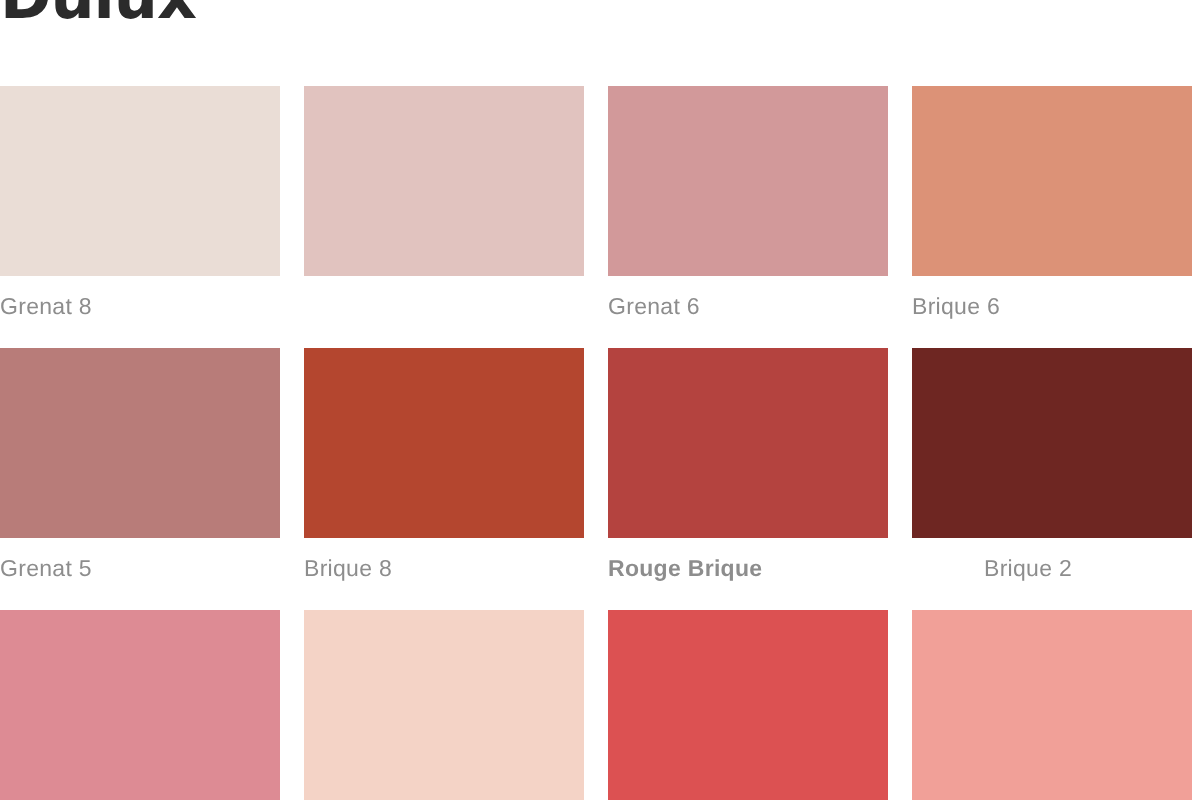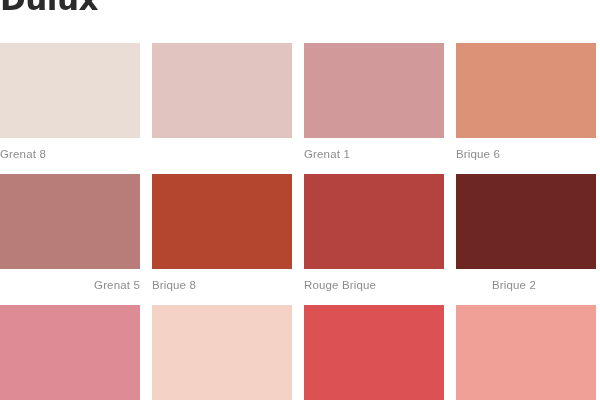--- a/index.html
+++ b/index.html
@@ -92,40 +92,40 @@
     <div class="row">
       <div class="cell">
         <span class="chip" style="background-color: rgb(234, 221, 214);"></span>
         <span class="chip-label" style="color: rgb(141, 141, 141);">Grenat 8</span>
       </div>
       <div class="cell">
         <span class="chip" style="background-color: rgb(225, 195, 191);"></span>
       </div>
       <div class="cell">
         <span class="chip" style="background-color: rgb(210, 153, 154);"></span>
-        <span class="chip-label" style="color: rgb(141, 141, 141);">Grenat 1</span>
+        <span class="chip-label" style="color: rgb(141, 141, 141);">Grenat 6</span>
       </div>
       <div class="cell">
         <span class="chip" style="background-color: rgb(220, 146, 119);"></span>
         <span class="chip-label" style="color: rgb(141, 141, 141);">Brique 6</span>
       </div>
     </div>
 
     <div class="row">
       <div class="cell">
         <span class="chip" style="background-color: rgb(184, 124, 121);"></span>
-        <span class="chip-label" style="color: rgb(141, 141, 141); text-align: right;">Grenat 5</span>
+        <span class="chip-label" style="color: rgb(141, 141, 141);">Grenat 5</span>
       </div>
       <div class="cell">
         <span class="chip" style="background-color: rgb(180, 70, 47);"></span>
         <span class="chip-label" style="color: rgb(141, 141, 141);">Brique 8</span>
       </div>
       <div class="cell">
         <span class="chip" style="background-color: rgb(180, 67, 63);"></span>
-        <span class="chip-label" style="color: rgb(141, 141, 141);">Rouge Brique</span>
+        <span class="chip-label" style="color: rgb(141, 141, 141); font-weight: bold;">Rouge Brique</span>
       </div>
       <div class="cell">
         <span class="chip" style="background-color: rgb(110, 38, 34);"></span>
         <span class="chip-label" style="color: rgb(141, 141, 141); margin-left: 36px;">Brique 2</span>
       </div>
     </div>
 
     <div class="row row-cropped">
       <div class="cell">
         <span class="chip" style="background-color: rgb(221, 139, 148);"></span>

